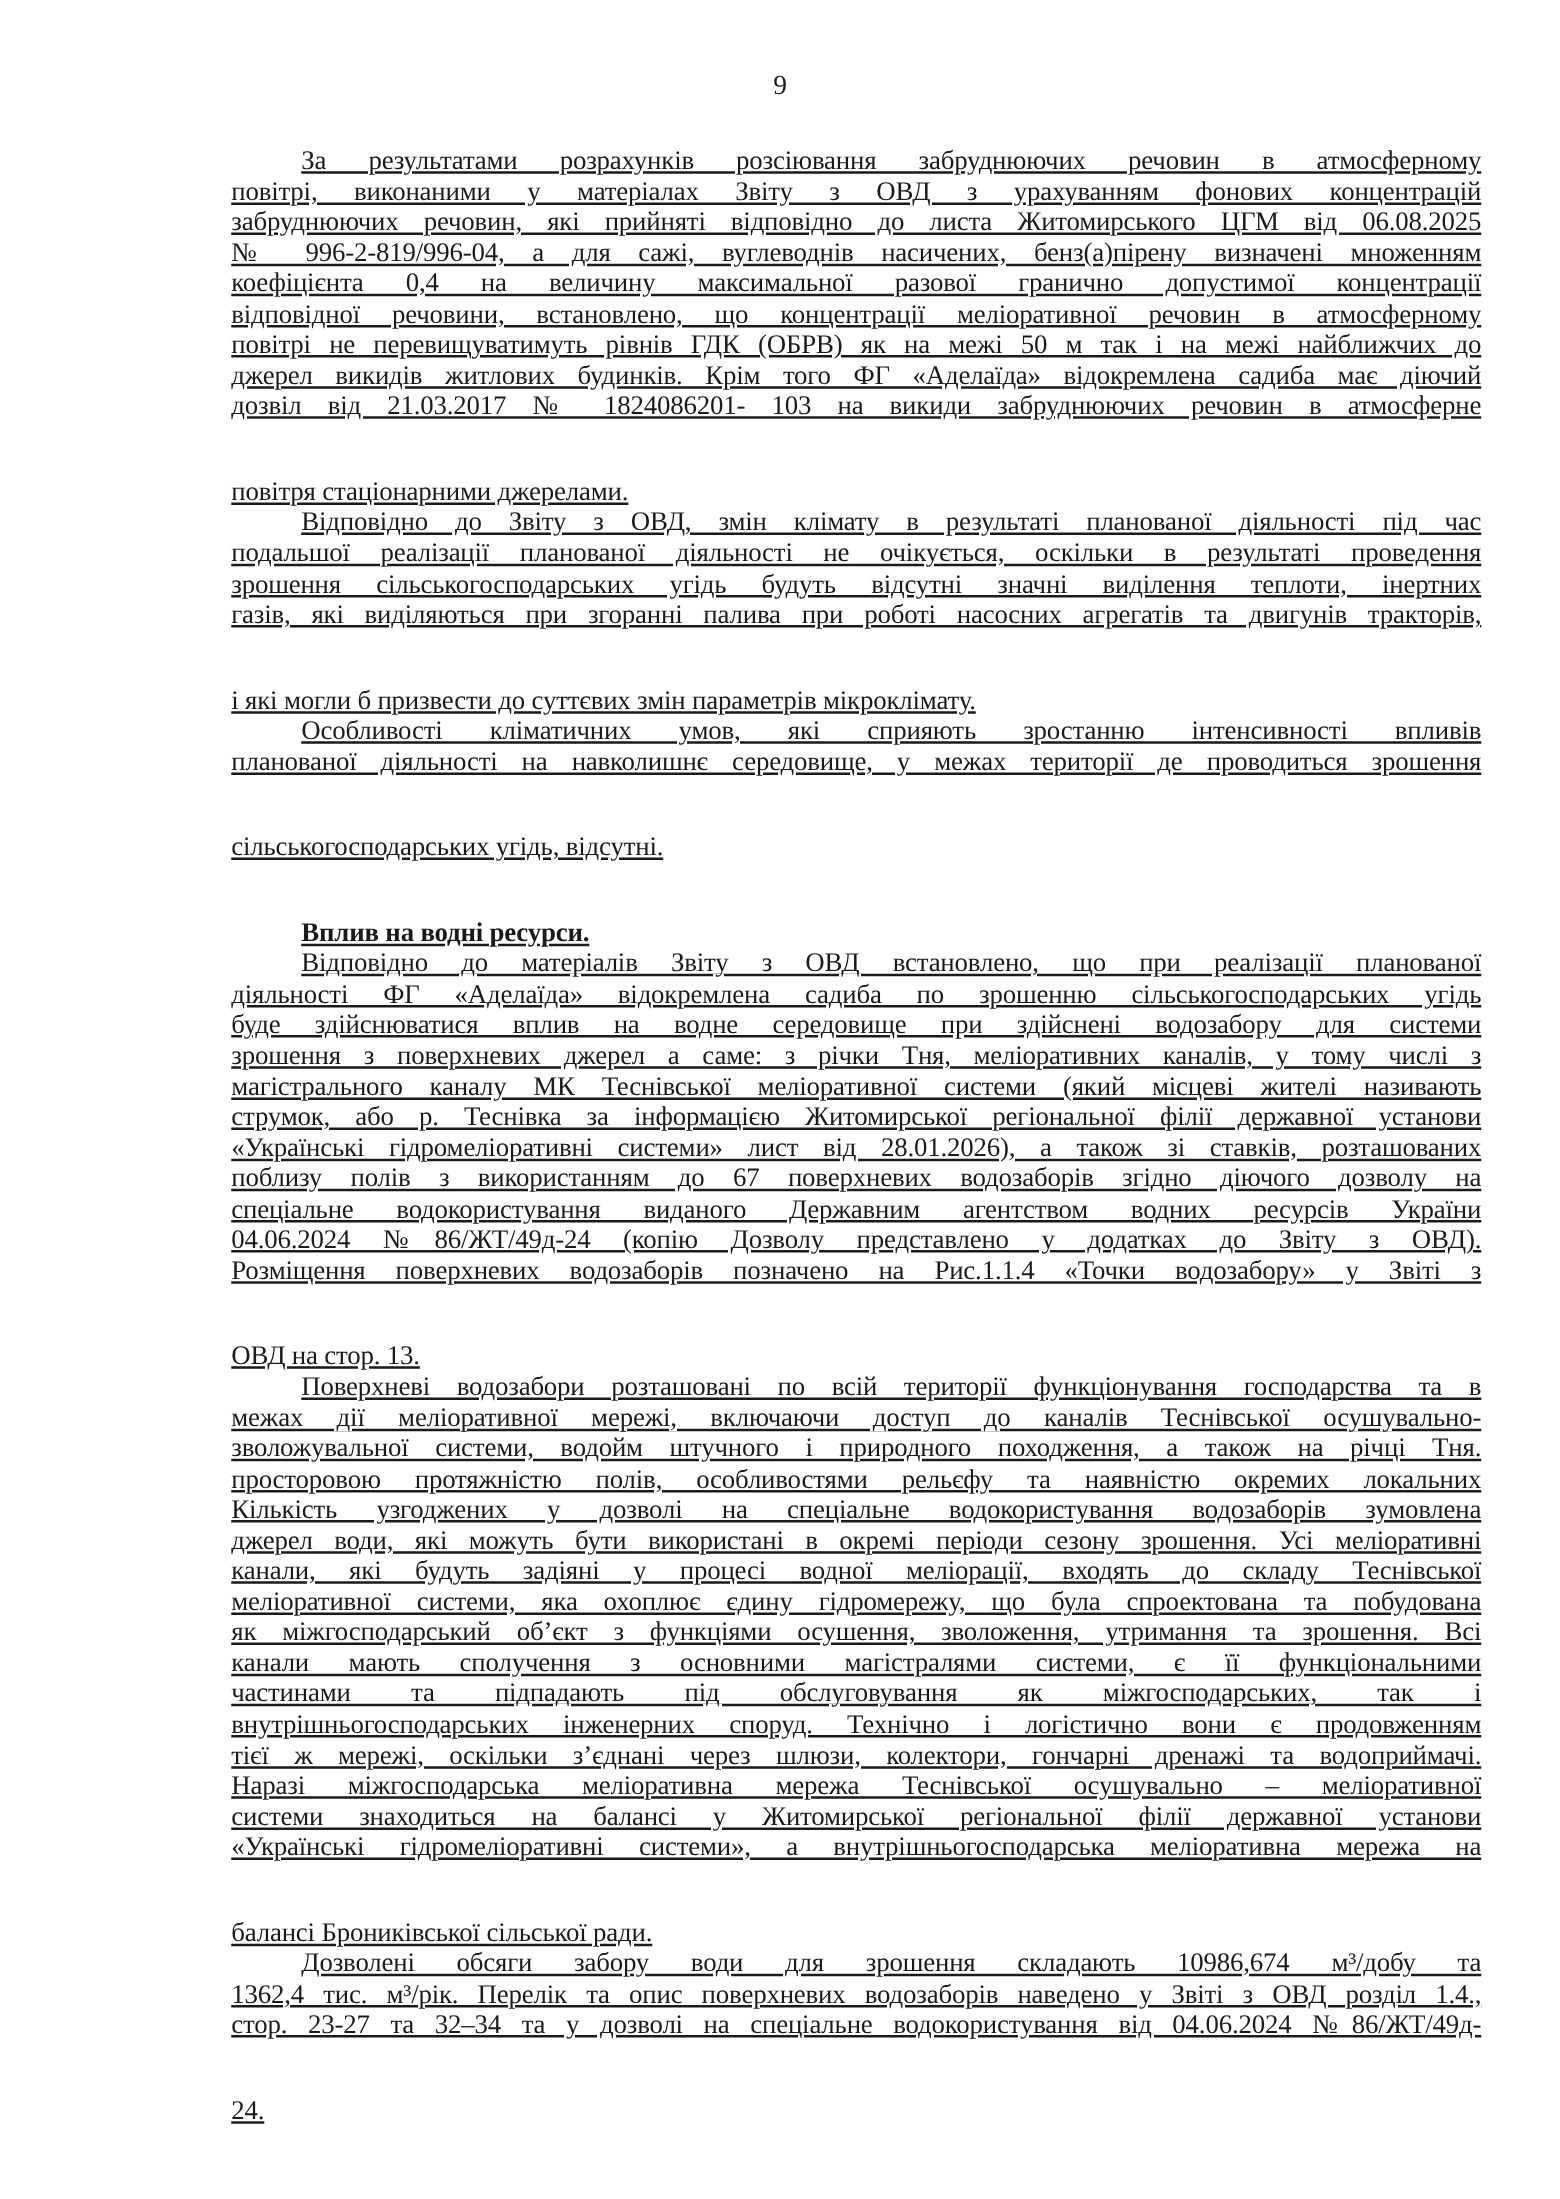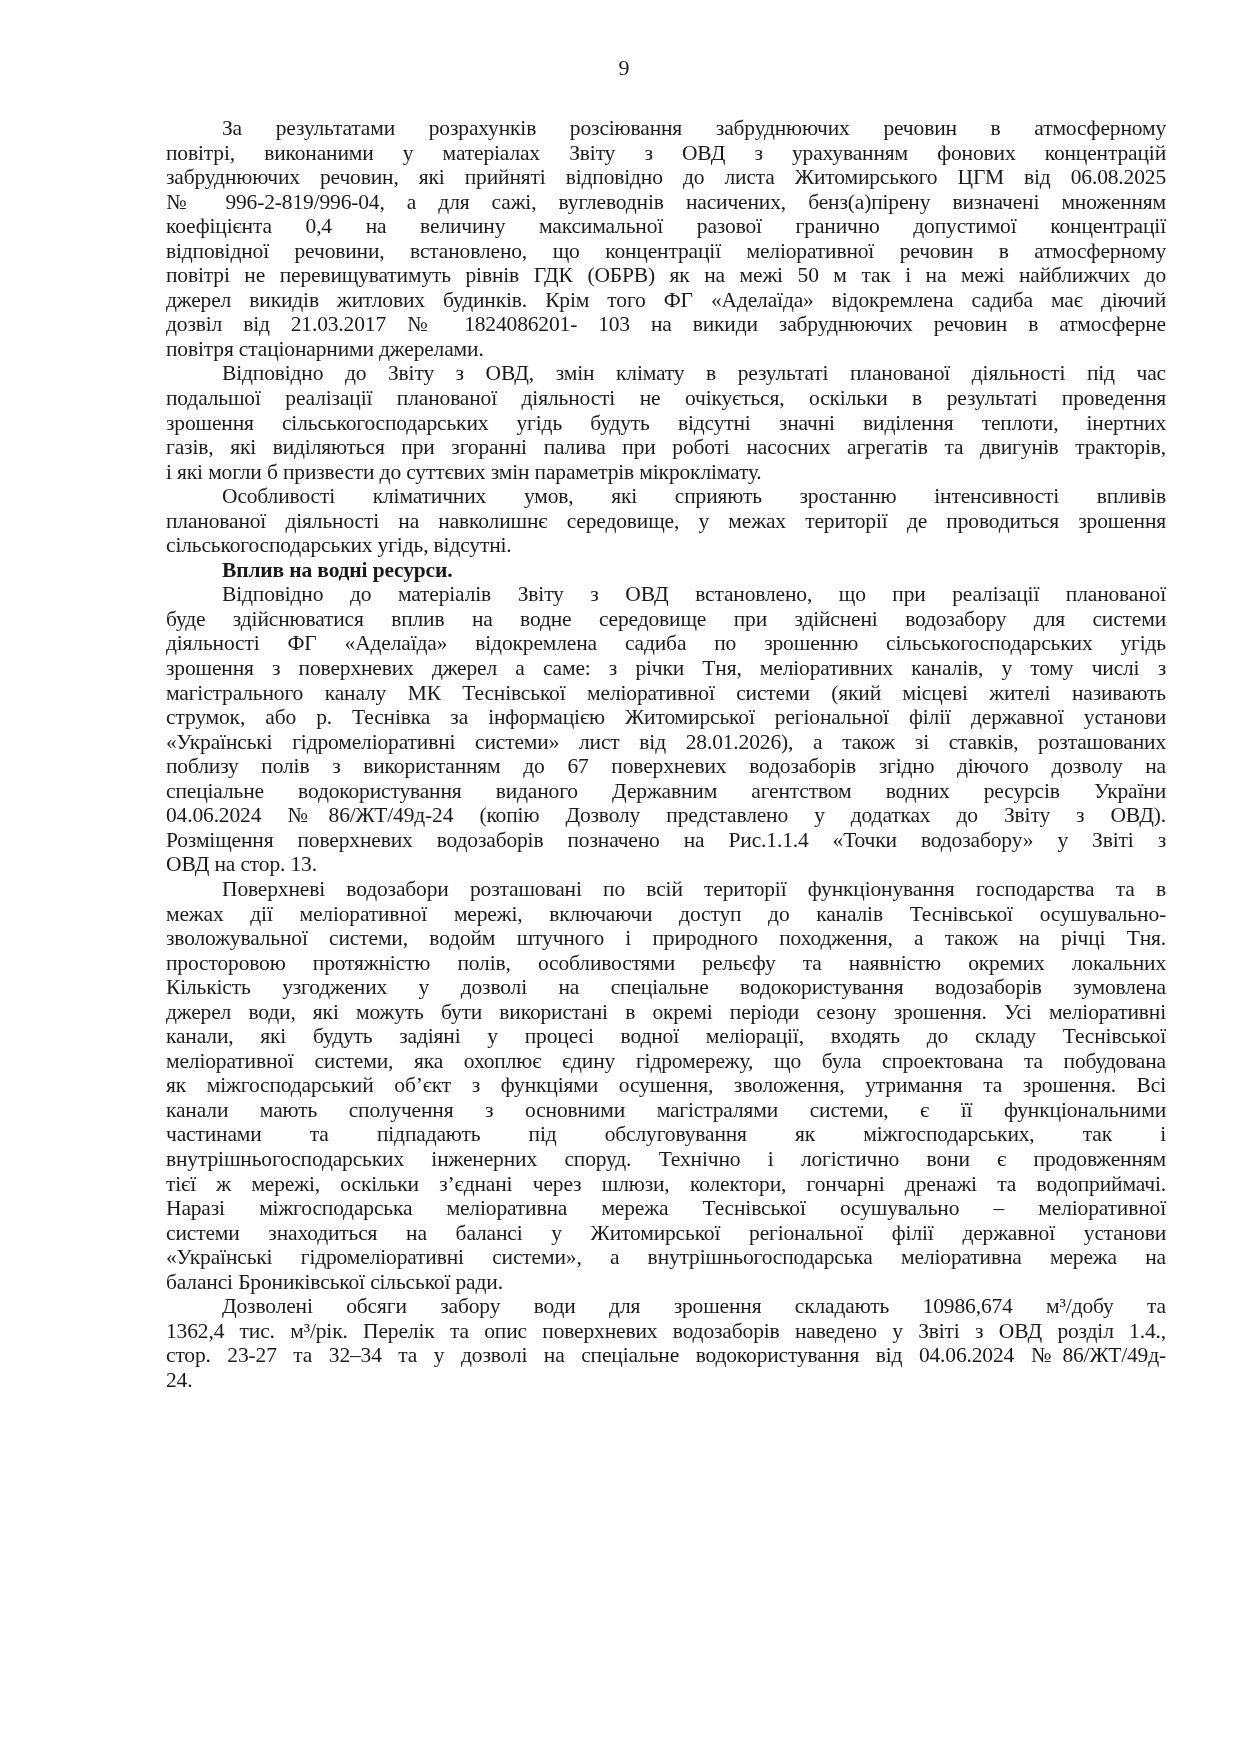--- a/index.html
+++ b/index.html
@@ -19,39 +19,41 @@
       position: absolute;
       top: 55px;
       left: 0;
       width: 1248px;
       text-align: center;
       font-size: 22px;
     }
     .body-text {
       position: absolute;
       top: 116px;
-      left: 166px;
+      left: 185px;
       width: 1000px;
+      text-decoration: underline;
     }
     .line {
       display: block;
       height: 24.55px;
       line-height: 24.55px;
       font-size: 21.5px;
       white-space: nowrap;
       text-align: justify;
       text-align-last: justify;
       letter-spacing: -0.15px;
       overflow: visible;
     }
     .line.indent {
       padding-left: 56px;
     }
     .line.last {
       text-align-last: left;
+      margin-top: 44px;
     }
     .line.bold {
       font-weight: bold;
     }
     .para {
       display: block;
     }
   </style>
 </head>
 <body>
@@ -81,22 +83,22 @@
     <div class="para">
       <span class="line indent">Особливості кліматичних умов, які сприяють зростанню інтенсивності впливів</span>
       <span class="line">планованої діяльності на навколишнє середовище, у межах території де проводиться зрошення</span>
       <span class="line last">сільськогосподарських угідь, відсутні.</span>
     </div>
     <div class="para">
       <span class="line indent last bold">Вплив на водні ресурси.</span>
     </div>
     <div class="para">
       <span class="line indent">Відповідно до матеріалів Звіту з ОВД встановлено, що при реалізації планованої</span>
+      <span class="line">діяльності ФГ «Аделаїда» відокремлена садиба по зрошенню сільськогосподарських угідь</span>
       <span class="line">буде здійснюватися вплив на водне середовище при здійснені водозабору для системи</span>
-      <span class="line">діяльності ФГ «Аделаїда» відокремлена садиба по зрошенню сільськогосподарських угідь</span>
       <span class="line">зрошення з поверхневих джерел а саме: з річки Тня, меліоративних каналів, у тому числі з</span>
       <span class="line">магістрального каналу МК Теснівської меліоративної системи (який місцеві жителі називають</span>
       <span class="line">струмок, або р. Теснівка за інформацією Житомирської регіональної філії державної установи</span>
       <span class="line">«Українські гідромеліоративні системи» лист від 28.01.2026), а також зі ставків, розташованих</span>
       <span class="line">поблизу полів з використанням до 67 поверхневих водозаборів згідно діючого дозволу на</span>
       <span class="line">спеціальне водокористування виданого Державним агентством водних ресурсів України</span>
       <span class="line">04.06.2024 №86/ЖТ/49д-24 (копію Дозволу представлено у додатках до Звіту з ОВД).</span>
       <span class="line">Розміщення поверхневих водозаборів  позначено на Рис.1.1.4 «Точки водозабору» у Звіті з</span>
       <span class="line last">ОВД на стор. 13.</span>
     </div>

